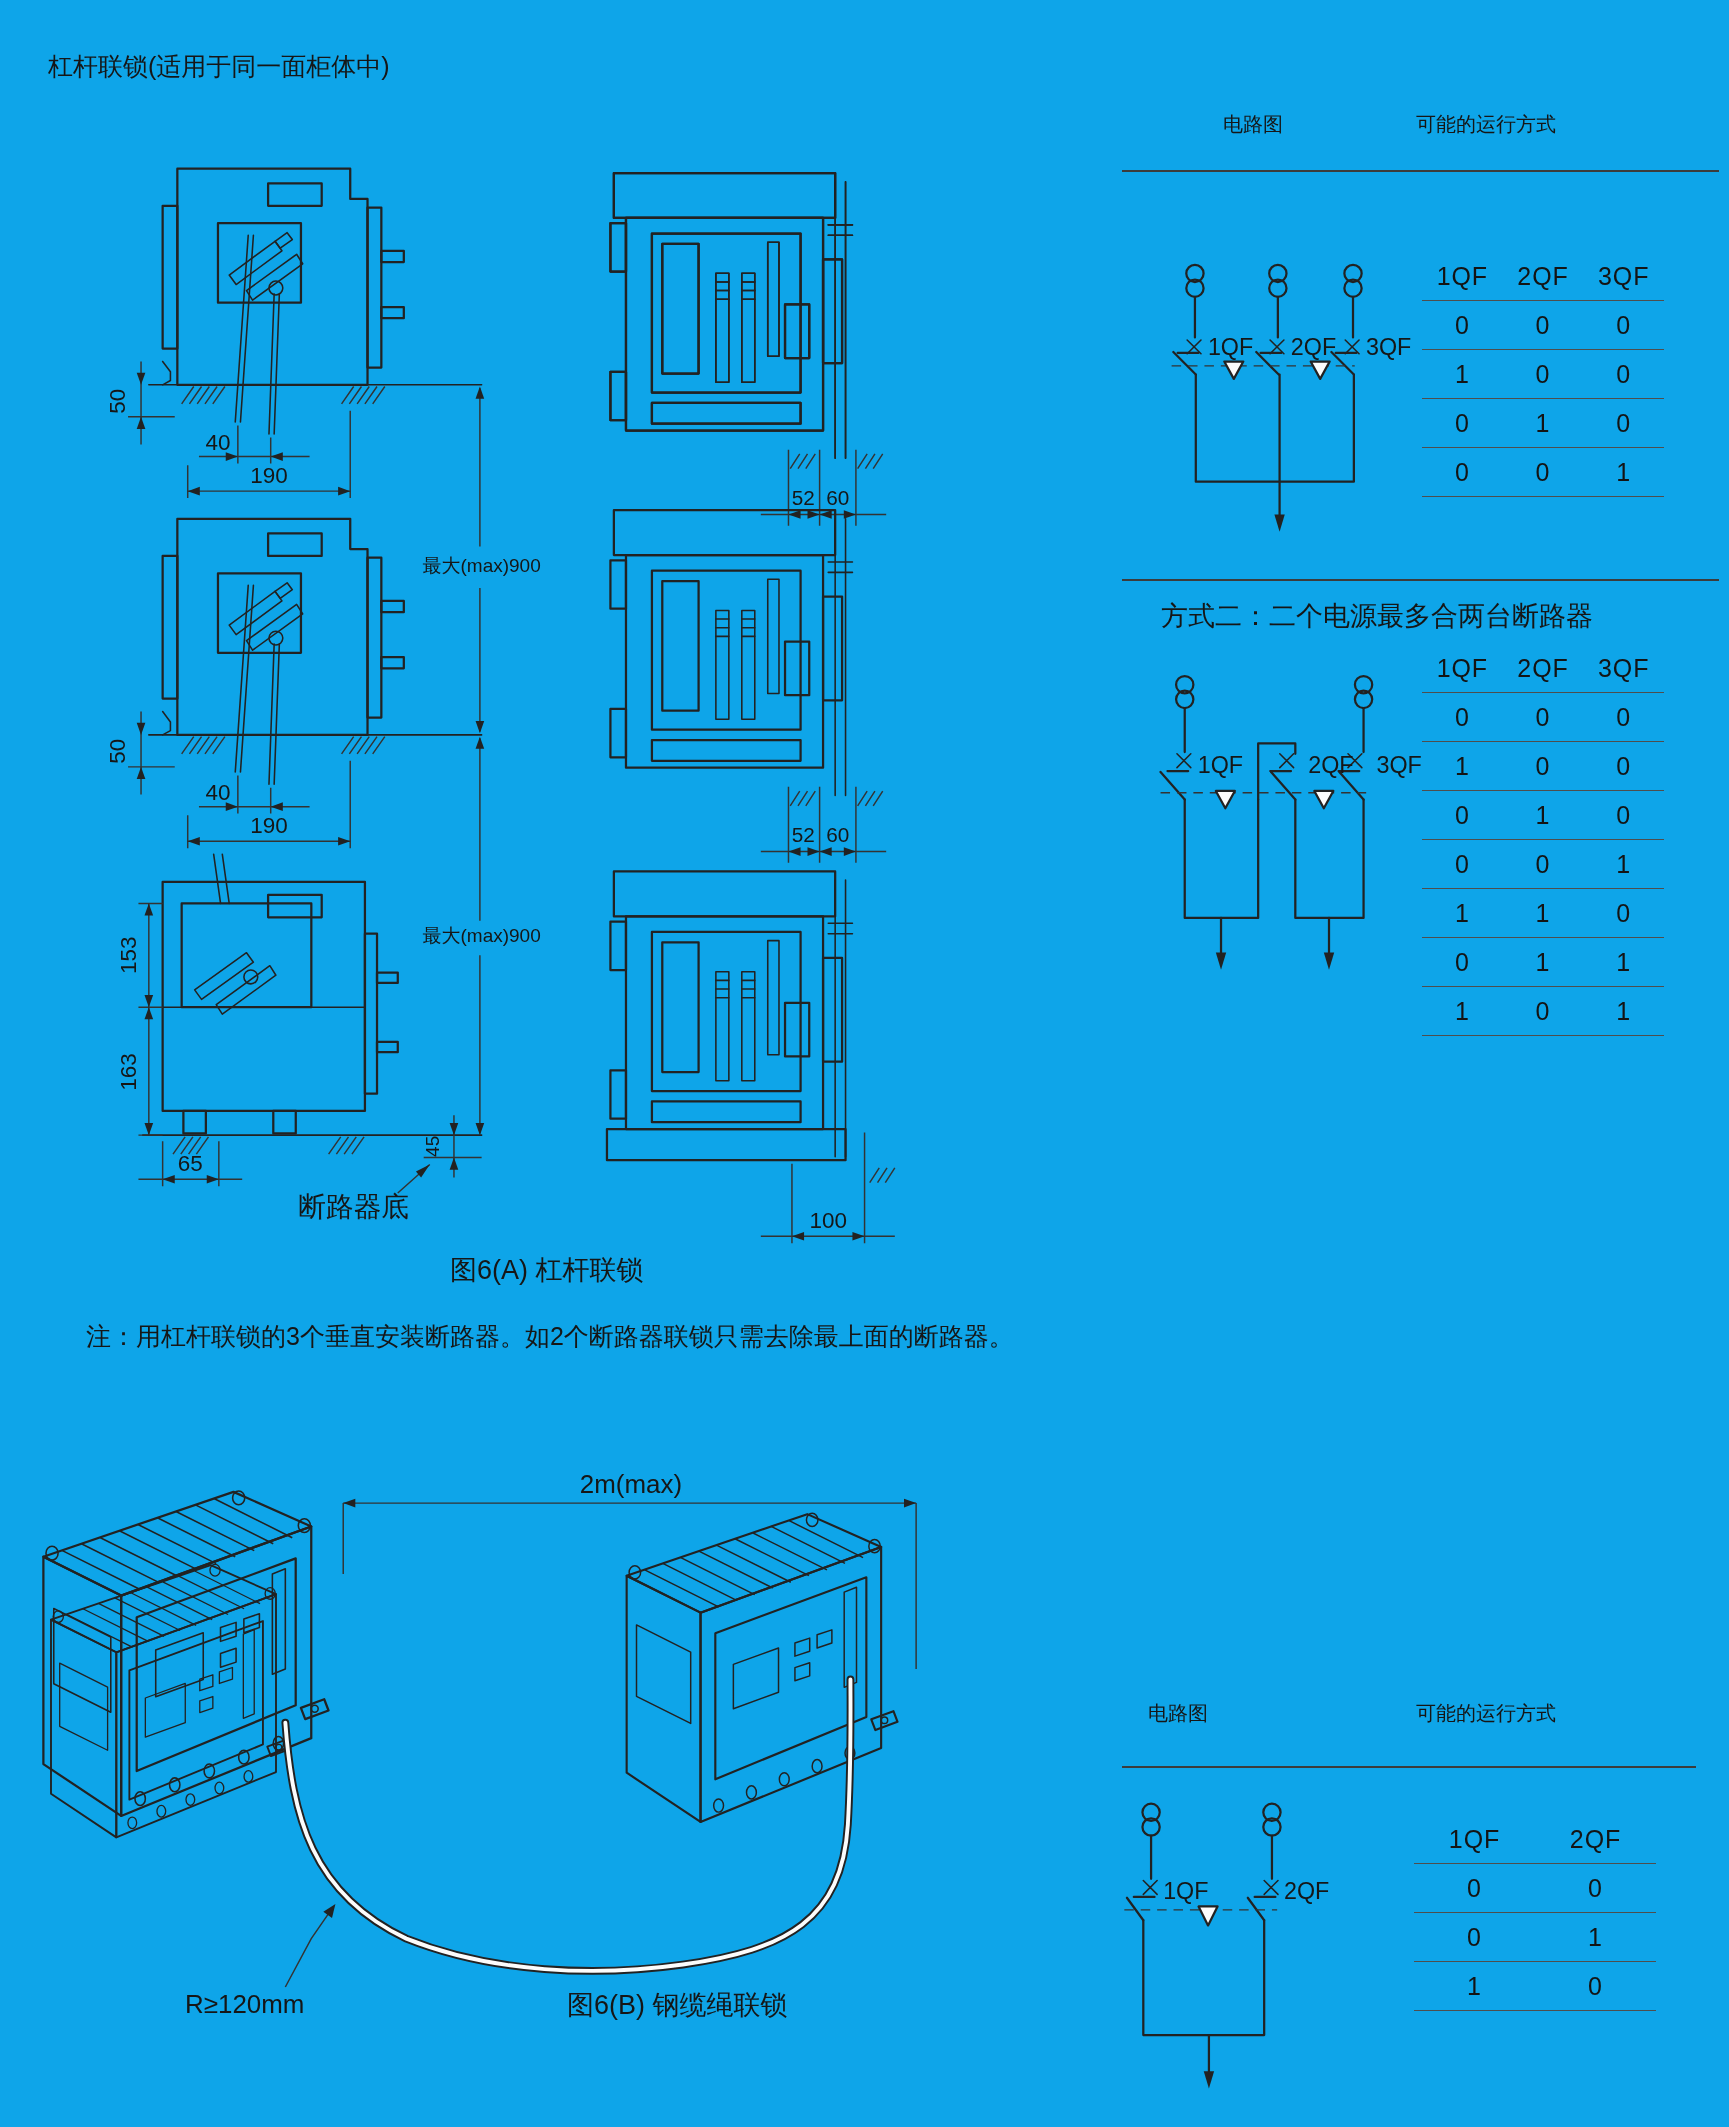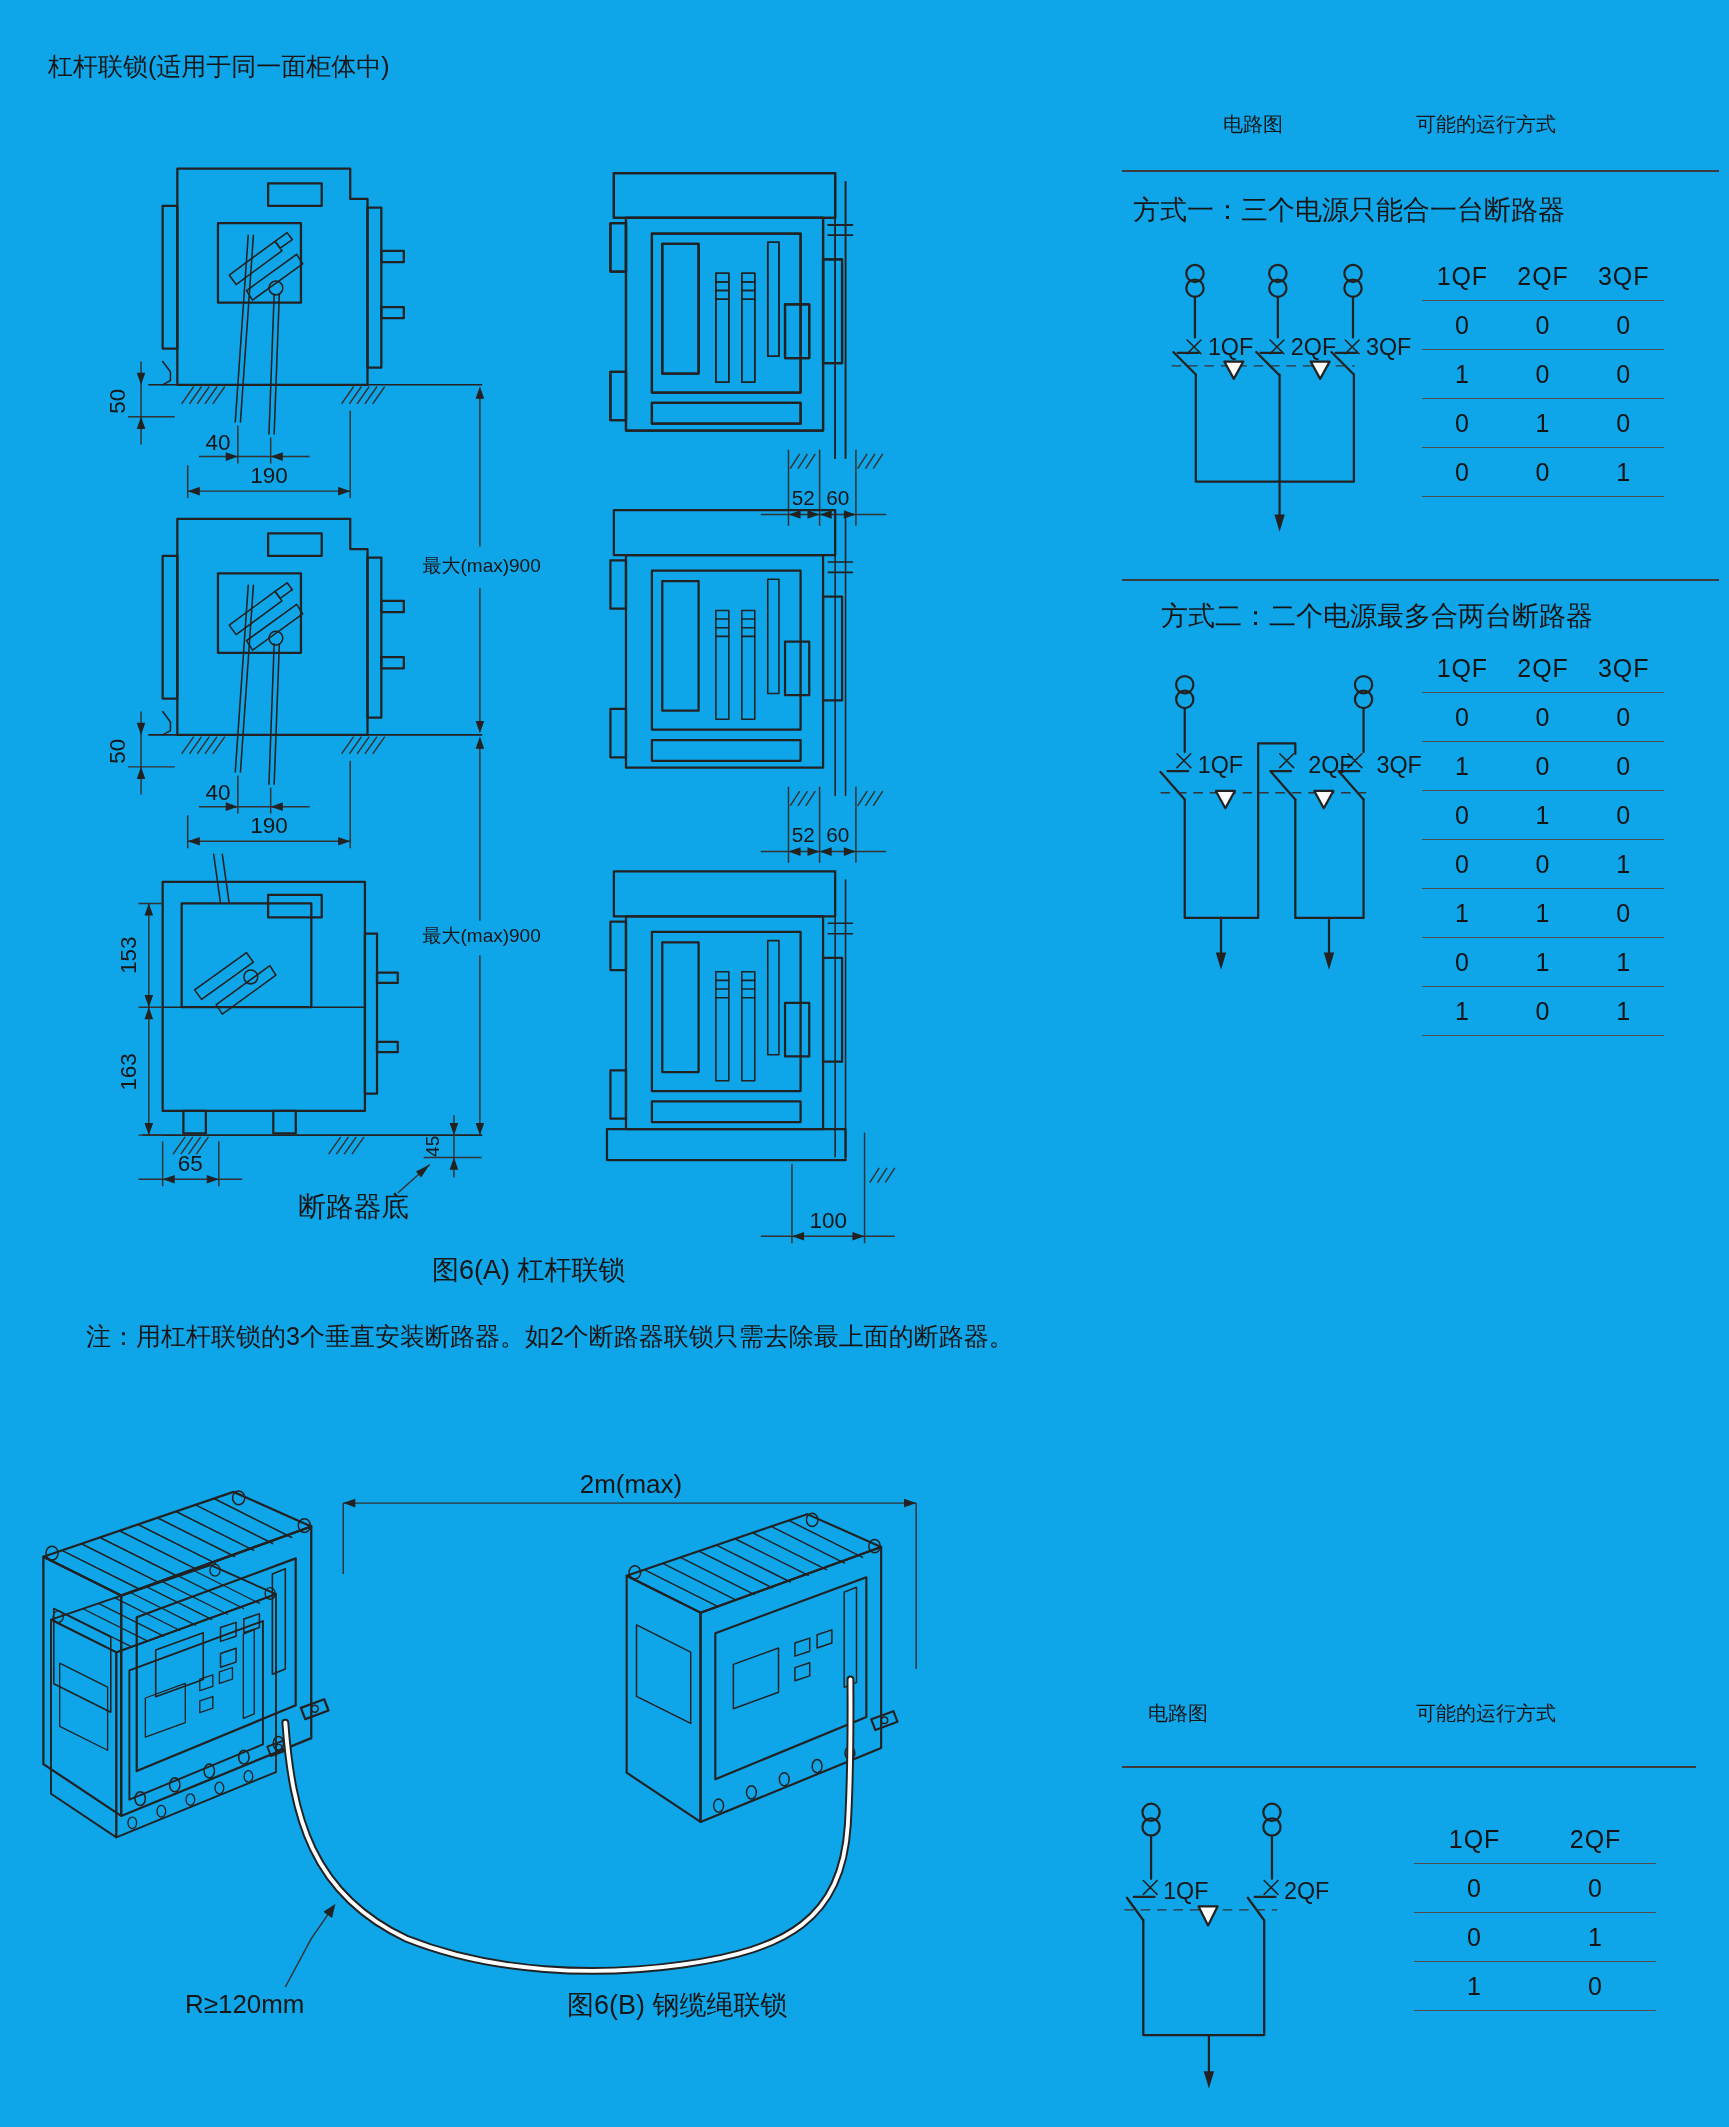--- a/index.html
+++ b/index.html
@@ -28,25 +28,24 @@
 <body>
 
 <div class="canvas">
 
   <div class="t fs29" style="left:48px;top:50px;">杠杆联锁(适用于同一面柜体中)</div>
 
   <div class="t fs32" style="left:1223px;top:111px;">电路图</div>
   <div class="t fs32" style="left:1416px;top:111px;">可能的运行方式</div>
   <div class="rule" style="left:1122px;top:170px;width:597px;"></div>
 
-  <div class="t fs31" style="left:1133px;top:192px;">方式一：三个电源只能合一台断路器</div>
   <div class="rule" style="left:1122px;top:579px;width:597px;"></div>
   <div class="t fs31" style="left:1133px;top:598px;margin-left:28px;">方式二：二个电源最多合两台断路器</div>
 
-  <div class="t fs31" style="left:432px;top:1252px;">图6(A) 杠杆联锁</div>
+  <div class="t fs31" style="left:450px;top:1252px;">图6(A) 杠杆联锁</div>
   <div class="t fs29" style="left:86px;top:1320px;">注：用杠杆联锁的3个垂直安装断路器。如2个断路器联锁只需去除最上面的断路器。</div>
 
   <div class="t fs32" style="left:1148px;top:1700px;">电路图</div>
   <div class="t fs32" style="left:1416px;top:1700px;">可能的运行方式</div>
   <div class="rule" style="left:1122px;top:1766px;width:574px;"></div>
 
   <div class="t fs31" style="left:567px;top:1987px;">图6(B) 钢缆绳联锁</div>
 
   <svg class="abs" style="left:52px;top:121px;" width="899" height="1150" viewBox="0 0 1040 1330" xmlns="http://www.w3.org/2000/svg">
 

